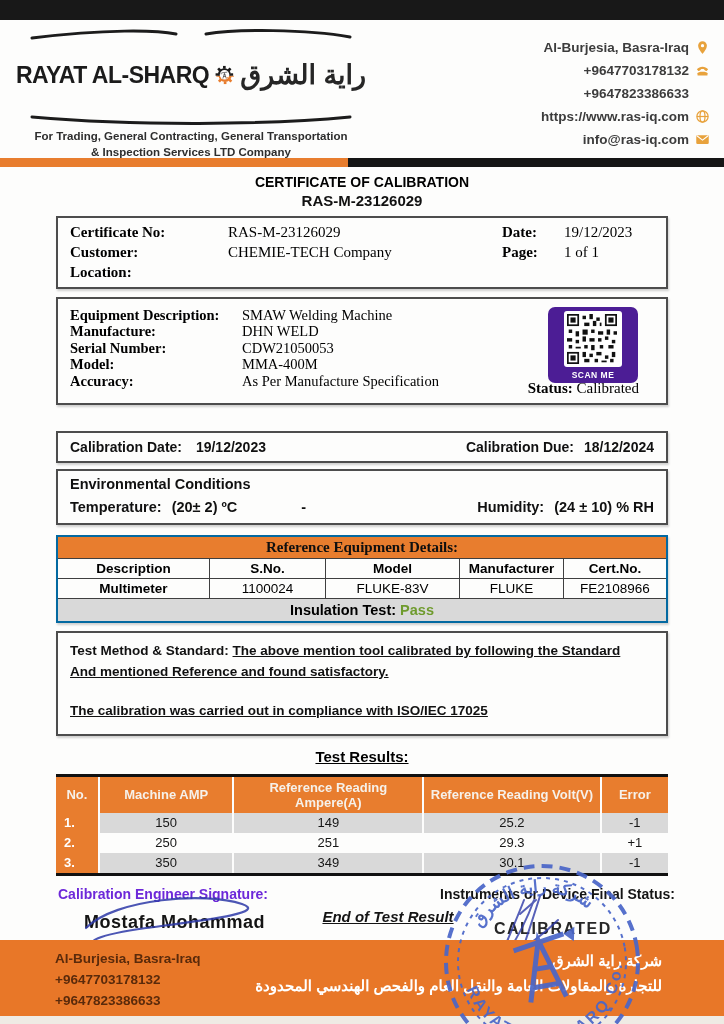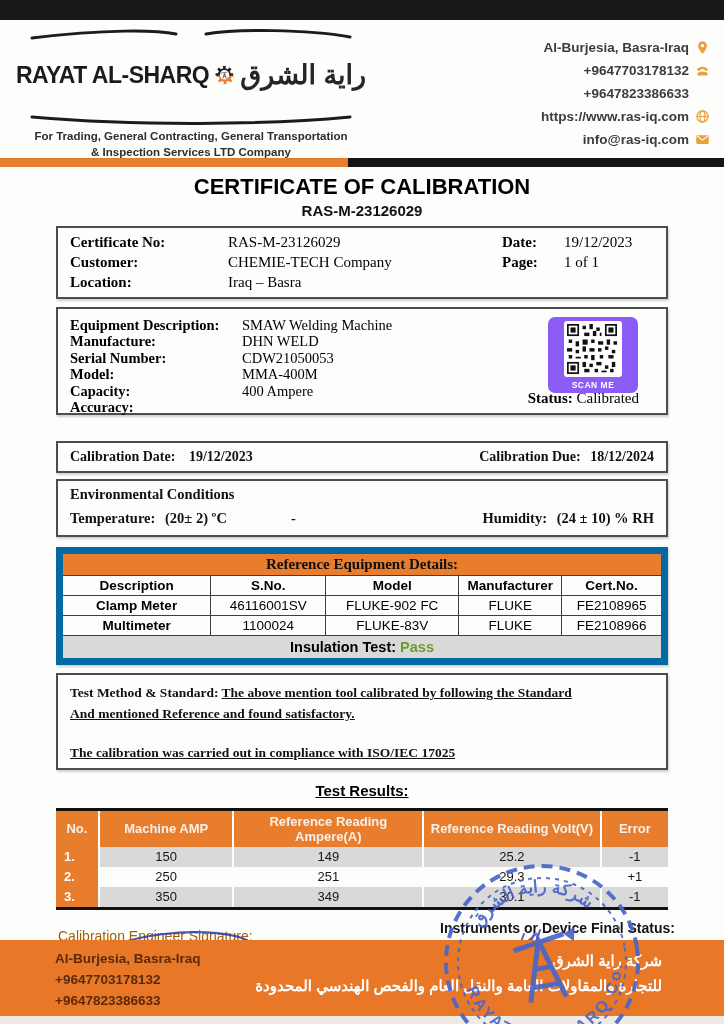--- a/index.html
+++ b/index.html
@@ -16,66 +16,66 @@
   .swoosh{display:block;margin:0 auto;}
   .contact-block{width:210px;padding-top:16px;}
   .contact-row{display:flex;justify-content:flex-end;align-items:center;gap:6px;margin-bottom:8px;
                font-size:13.5px;font-weight:bold;color:#3c3c3c;}
   .cicon{width:15px;height:15px;flex:0 0 15px;}
   .cicon.blank{visibility:hidden;}
   
   .divider{height:9px;display:flex;}
   .divider .d-orange{width:48%;background:#E87D2E;}
   .divider .d-black{flex:1;background:#151515;}
-  .doc-title{text-align:center;font-size:22px;font-weight:bold;color:#000;margin-top:7px;}
+  .doc-title{text-align:center;font-size:14px;font-weight:bold;color:#000;margin-top:7px;}
   .doc-subtitle{text-align:center;font-size:15px;font-weight:bold;color:#111;margin-top:2px;}
   
-  .box{border:2px solid #4d4d4d;margin:0 56px;box-sizing:border-box;box-shadow:1px 2px 2px rgba(0,0,0,.18);font-family:Liberation Serif, serif;}
+  .box{border:2px solid #4d4d4d;margin:0 56px;box-sizing:border-box;box-shadow:1px 2px 2px rgba(0,0,0,.18);}
   .cert-box{margin-top:7px;padding:6px 12px;font-family:"Liberation Serif",serif;font-size:15px;}
   .cert-grid{display:grid;grid-template-columns:158px 1fr 62px 90px;row-gap:3px;}
   .cert-grid .lbl{font-weight:bold;}
   .equip-box{margin-top:8px;padding:8px 12px;font-family:"Liberation Serif",serif;font-size:14.5px;position:relative;height:108px;}
   .equip-row{display:flex;line-height:16.4px;}
   .equip-row .lbl{width:172px;font-weight:bold;}
-  .qr-badge{position:absolute;right:28px;top:8px;background:#8b5cf6;border-radius:7px;padding:4px 16px 1px;width:58px;}
+  .qr-badge{position:absolute;right:28px;top:8px;background:#4c1d95;border-radius:7px;padding:4px 16px 1px;width:58px;}
   .qr-white{background:#fff;border-radius:3px;padding:3px;font-size:0;}
   .qr-label{color:#fff;font-size:8.5px;font-weight:bold;text-align:center;padding:3px 0 2px;font-family:"Liberation Sans",sans-serif;letter-spacing:.5px;}
   .equip-status{position:absolute;right:27px;bottom:6px;font-size:15px;}
   .equip-status b{font-weight:bold;}
   .caldate-box{margin-top:26px;padding:6px 12px;display:flex;justify-content:space-between;
                font-size:14px;font-weight:bold;color:#111;}
   .env-box{margin-top:6px;padding:5px 12px 8px;font-size:14.5px;font-weight:bold;color:#111;}
   .env-line2{display:flex;margin-top:7px;}
   .env-dash{margin-left:64px;}
   .env-hum{margin-left:auto;}
   
   .ref-table{width:612px;margin:10px 56px 0;border-collapse:collapse;font-size:13.5px;
-             border:7px solid #0369a1;box-shadow:1px 2px 2px rgba(0,0,0,.18);}
+             border:2px solid #0369a1;box-shadow:1px 2px 2px rgba(0,0,0,.18);}
   .ref-table td,.ref-table th{border:1px solid #3f3f3f;padding:2px 4px;text-align:center;}
   .ref-title{background:#E87D2E;font-family:"Liberation Serif",serif;font-size:15px;font-weight:bold;color:#0f0f0f;padding:3px;}
   .ref-table th{font-weight:bold;font-size:13.5px;}
   .ref-table td.c0{font-weight:bold;}
   .insul-row td{background:#D9D9D9;font-size:14.5px;font-weight:bold;padding:3px;}
   .pass{color:#6f9b2d;}
   
-  .method-box{margin-top:8px;padding:8px 12px 4px;font-size:13.5px;font-weight:bold;line-height:1.55;color:#111;}
+  .method-box{margin-top:8px;padding:8px 12px 12px;font-size:13.5px;font-weight:bold;line-height:1.55;color:#111;}
   .method-box u{text-decoration:underline;}
   .method-gap{height:18px;}
   .results-title{text-align:center;font-size:15px;font-weight:bold;text-decoration:underline;margin-top:12px;}
   
   .res-table{width:612px;margin:9px 56px 0;border-collapse:collapse;font-size:13px;
              border-top:3px solid #111;border-bottom:3px solid #111;}
   .res-table th{background:#E87D2E;color:#f6f1ea;font-weight:bold;padding:3px 2px;border-left:2px solid #fdfdfc;}
   .res-table th:first-child{border-left:none;}
   .res-table td{padding:2.5px 2px;text-align:center;color:#161616;border-left:2px solid #fdfdfc;}
   .res-table td.no-cell{background:#E87D2E;color:#fff;font-weight:bold;text-align:left;padding-left:8px;border-left:none;width:40px;}
   .res-table tr.shade td:not(.no-cell){background:#D9D9D9;}
   
   .sig-area{position:relative;height:115px;margin:8px 36px 0;}
-  .sig-label-left{position:absolute;left:22px;top:10px;font-size:14px;font-weight:normal;color:#a16207;}
+  .sig-label-left{position:absolute;left:22px;top:2px;font-size:14px;font-weight:bold;color:#6d28d9;}
   .sig-name{position:absolute;left:48px;top:28px;font-size:18px;font-weight:bold;letter-spacing:.5px;color:#141414;}
   .sig-line-left{position:absolute;left:0;top:64px;width:260px;height:3px;background:#141414;}
   .sig-svg-left{position:absolute;left:10px;top:6px;}
   .end-result{position:absolute;left:262px;top:24px;width:180px;text-align:center;font-size:15px;
               font-weight:bold;font-style:italic;text-decoration:underline;color:#141414;}
   .sig-label-right{position:absolute;left:404px;top:2px;font-size:14px;font-weight:bold;color:#141414;}
   .calibrated-word{position:absolute;left:458px;top:36px;font-size:16px;font-weight:bold;letter-spacing:1.5px;color:#272727;}
   .sig-line-right{position:absolute;left:398px;top:62px;width:256px;height:3px;background:#141414;}
   .sig-svg-right{position:absolute;left:388px;top:8px;}
   .stamp{position:absolute;left:428px;top:848px;z-index:6;opacity:.92;}
@@ -201,21 +201,20 @@
       <span>RAS-M-23126029</span>
       <span class="lbl">Date:</span>
       <span>19/12/2023</span>
 
       <span class="lbl">Customer:</span>
       <span>CHEMIE-TECH Company</span>
       <span class="lbl">Page:</span>
       <span>1 of 1</span>
 
       <span class="lbl">Location:</span>
-      <span>Iraq – Basra</span>
       <span></span>
         <span></span>
     </div>
   </div>
 
   <div class="box equip-box">
     <div class="equip-row">
         <span class="lbl">Equipment Description:</span>
         <span>SMAW Welding Machine</span>
       </div>
@@ -225,25 +224,22 @@
       </div>
     <div class="equip-row">
         <span class="lbl">Serial Number:</span>
         <span>CDW21050053</span>
       </div>
     <div class="equip-row">
         <span class="lbl">Model:</span>
         <span>MMA-400M</span>
       </div>
     <div class="equip-row">
-        <span class="lbl">Capacity:</span>
-        <span>400 Ampere</span>
-      </div>
-    <div class="equip-row">
         <span class="lbl">Accuracy:</span>
+        <span>As Per Manufacture Specification</span>
       </div>
 
     <div class="qr-badge">
       <div class="qr-white">
         <svg width="50" height="50" viewBox="0 0 29 29">
           <g fill="#111">
             <rect x="0" y="0" width="7" height="7"></rect>
               <rect x="22" y="0" width="7" height="7"></rect>
               <rect x="0" y="22" width="7" height="7"></rect>
           </g>
@@ -335,27 +331,20 @@
           <td class="ref-title" colspan="5">Reference Equipment Details:</td>
         </tr>
       <tr>
         <th style="width:25%">Description</th>
         <th style="width:19%">S.No.</th>
         <th style="width:22%">Model</th>
         <th style="width:17%">Manufacturer</th>
         <th style="width:17%">Cert.No.</th>
       </tr>
       <tr>
-        <td class="c0">Clamp Meter</td>
-        <td>46116001SV</td>
-        <td>FLUKE-902 FC</td>
-        <td>FLUKE</td>
-        <td>FE2108965</td>
-      </tr>
-      <tr>
         <td class="c0">Multimeter</td>
         <td>1100024</td>
         <td>FLUKE-83V</td>
         <td>FLUKE</td>
         <td>FE2108966</td>
       </tr>
       <tr class="insul-row">
         <td colspan="5">
           <span>Insulation Test</span><span>: </span><span class="pass">Pass</span>
         </td>

